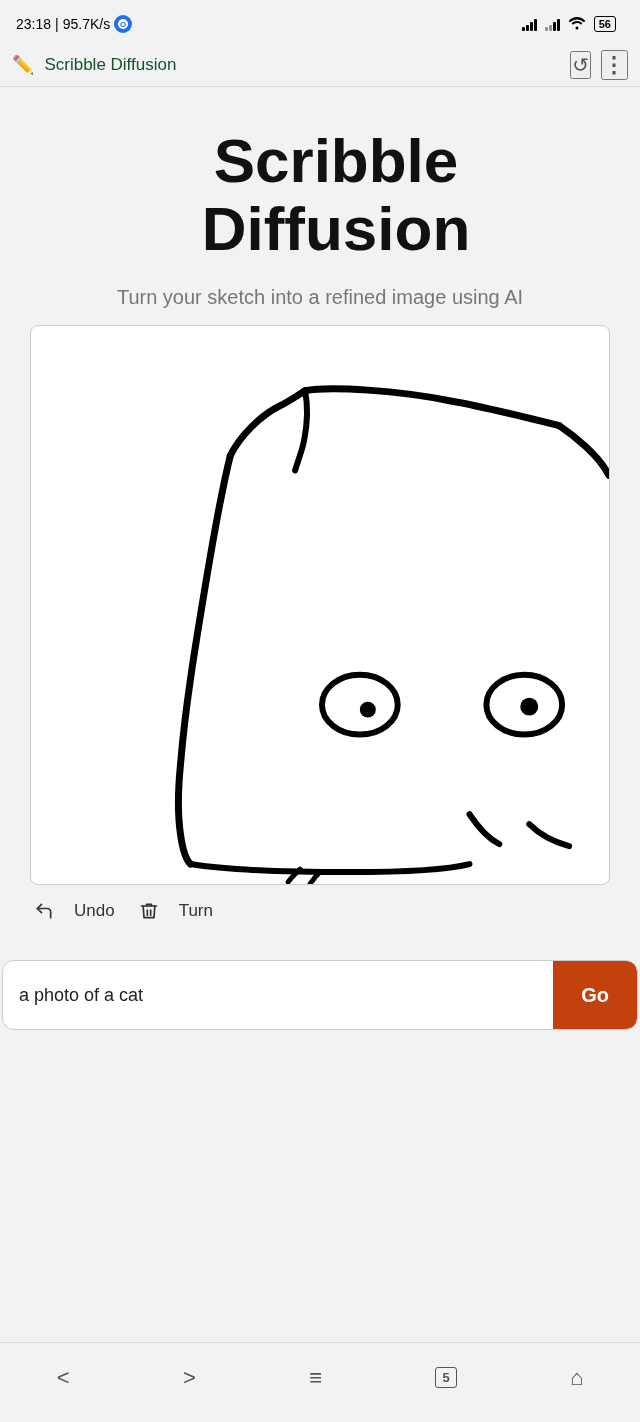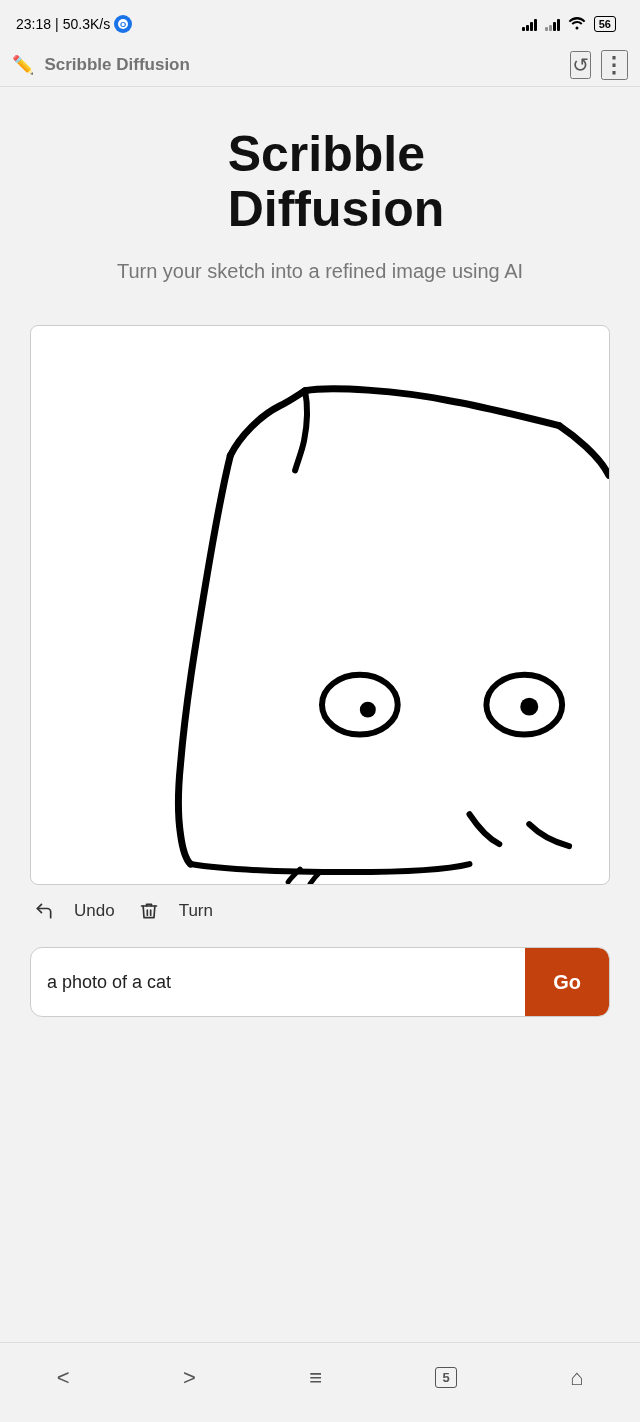--- a/index.html
+++ b/index.html
@@ -79,22 +79,22 @@
       padding: 6px 12px;
       gap: 10px;
       border-bottom: 1px solid #ddd;
     }
     .browser-favicon {
       font-size: 18px;
     }
     .browser-title {
       flex: 1;
       font-size: 17px;
-      font-weight: 700;
-      color: #737373;
+      font-weight: 400;
+      color: #14532d;
     }
     .browser-reload {
       font-size: 20px;
       color: #555;
       cursor: pointer;
     }
     .browser-menu {
       font-size: 22px;
       color: #555;
       cursor: pointer;
@@ -106,34 +106,35 @@
     .main-content {
       flex: 1;
       background: #f2f2f2;
       padding: 40px 20px 20px 20px;
       display: flex;
       flex-direction: column;
       align-items: center;
     }
 
     .app-title {
-      font-size: 50px;
+      font-size: 62px;
       font-weight: 900;
       color: #111;
+      text-align: center;
       line-height: 1.1;
       margin-bottom: 20px;
       margin-left: 32px;
     }
 
     .app-subtitle {
       font-size: 20px;
       color: #777;
       text-align: center;
       line-height: 1.4;
-      margin-bottom: 40px;
+      margin-bottom: 14px;
     }
 
     
     .canvas-container {
       width: 580px;
       height: 560px;
       background: #fff;
       border: 1.5px solid #ccc;
       border-radius: 8px;
       overflow: hidden;
@@ -166,28 +167,28 @@
       padding: 4px 0;
     }
 
     .ctrl-btn svg {
       width: 20px;
       height: 20px;
     }
 
     
     .prompt-container {
-      width: 580px;
+      width: 636px;
       background: #fff;
       border: 1.5px solid #ccc;
       border-radius: 12px;
       display: flex;
       align-items: center;
       overflow: hidden;
-      margin-top: 10px;
+      margin-top: 23px;
     }
 
     .prompt-input {
       flex: 1;
       border: none;
       outline: none;
       font-size: 18px;
       color: #222;
       padding: 20px 16px;
       background: transparent;
@@ -239,21 +240,21 @@
 
     .spacer { flex: 1; }
   </style>
 </head>
 <body>
 
 <div class="status-bar">
   <div class="status-left">
     <span>23:18</span>
     <span>|</span>
-    <span>50.3K/s</span>
+    <span>95.7K/s</span>
     <span class="data-icon">
       <svg width="12" height="12" viewBox="0 0 12 12">
         <circle cx="6" cy="6" r="5" fill="white"></circle>
         <text x="3" y="9" font-size="8" fill="#1a73e8" font-weight="bold">O</text>
       </svg>
     </span>
   </div>
   <div class="status-right">
     <div class="signal-bars">
       <span style="height:4px"></span>

